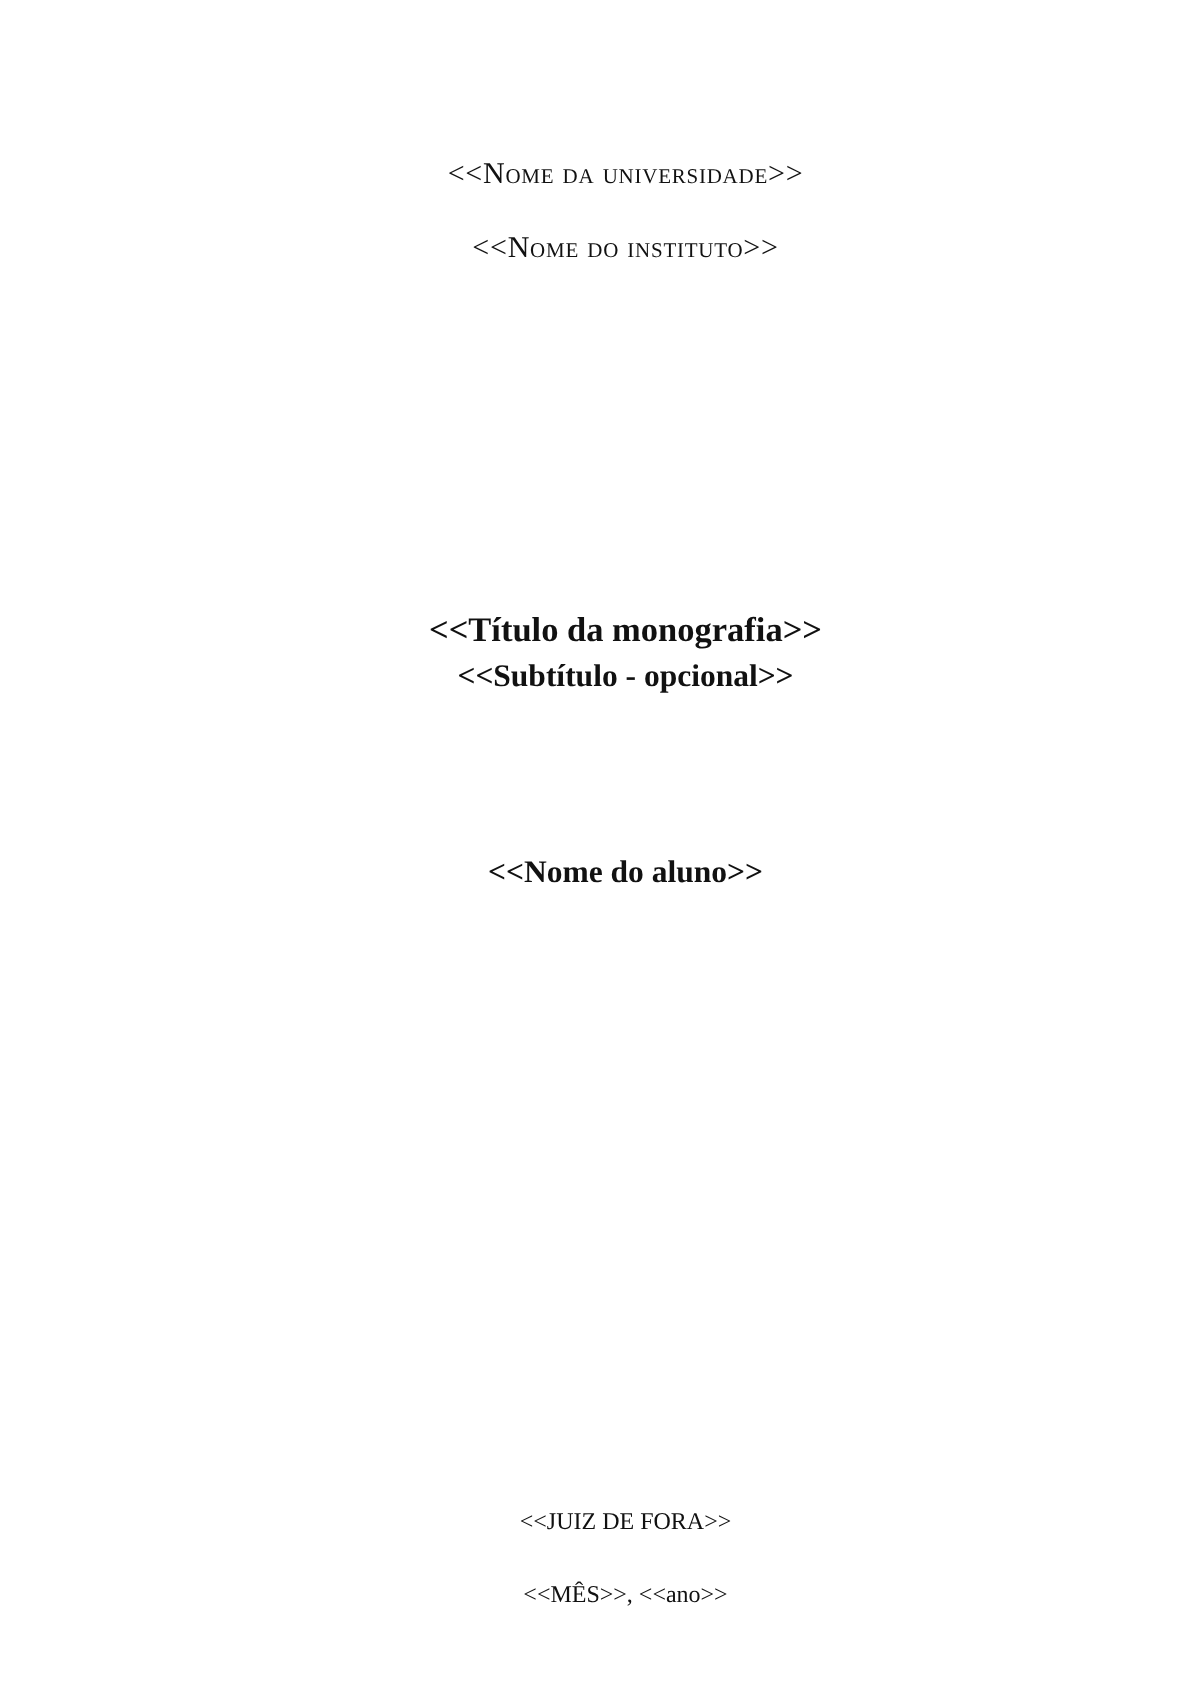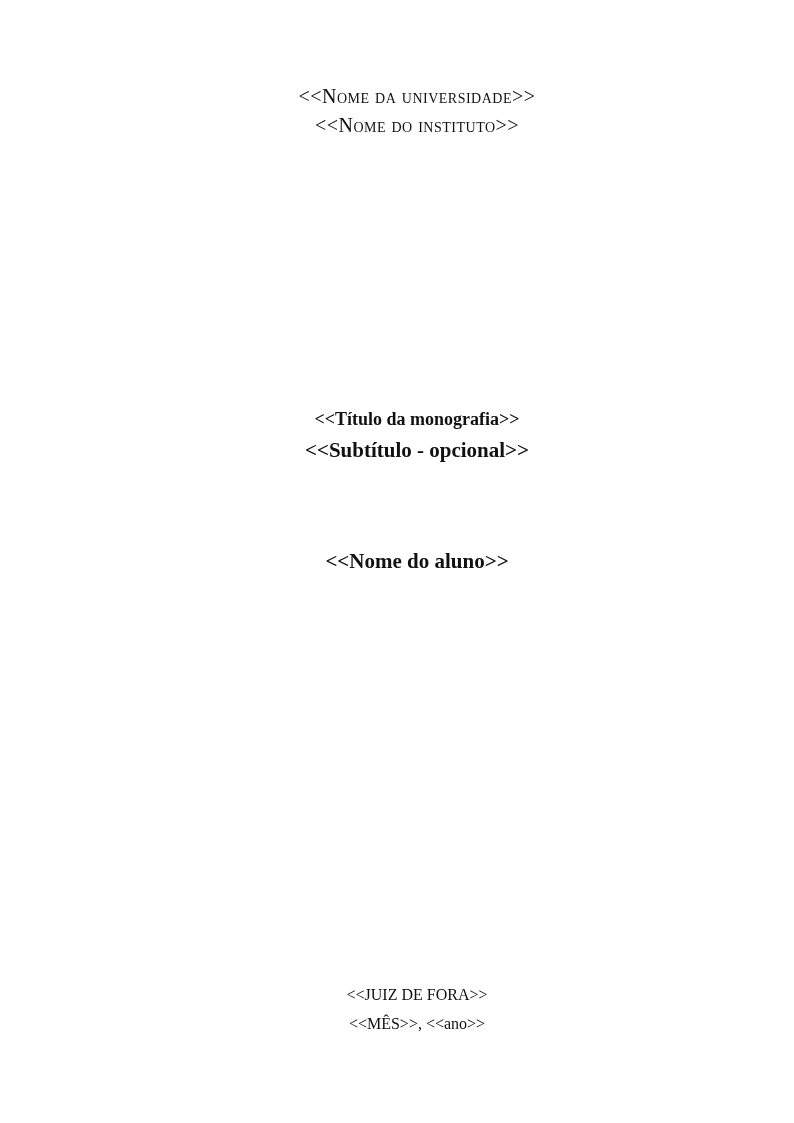--- a/index.html
+++ b/index.html
@@ -27,21 +27,21 @@
     top: 82px;
     font-size: 20px;
     line-height: 28.5px;
     font-variant: small-caps;
     letter-spacing: 0.5px;
   }
   .title-block {
     top: 403px;
   }
   .doc-title {
-    font-size: 18px;
+    font-size: 23px;
     line-height: 33px;
     font-weight: bold;
     margin: 0;
   }
   .doc-subtitle {
     font-size: 21px;
     line-height: 27px;
     font-weight: bold;
     margin: 1px;
   }
@@ -51,20 +51,21 @@
     line-height: 27px;
     font-weight: bold;
   }
   .footer-block {
     top: 981px;
     font-size: 16px;
     line-height: 28.5px;
   }
   .line {
     display: block;
+    margin-top: 20px;
   }
 </style>
 </head>
 <body>
 
 <div class="page">
 
   <div class="center-block header-block">
     <span class="line">&lt;&lt;Nome da universidade&gt;&gt;</span>
     <span class="line">&lt;&lt;Nome do instituto&gt;&gt;</span>

